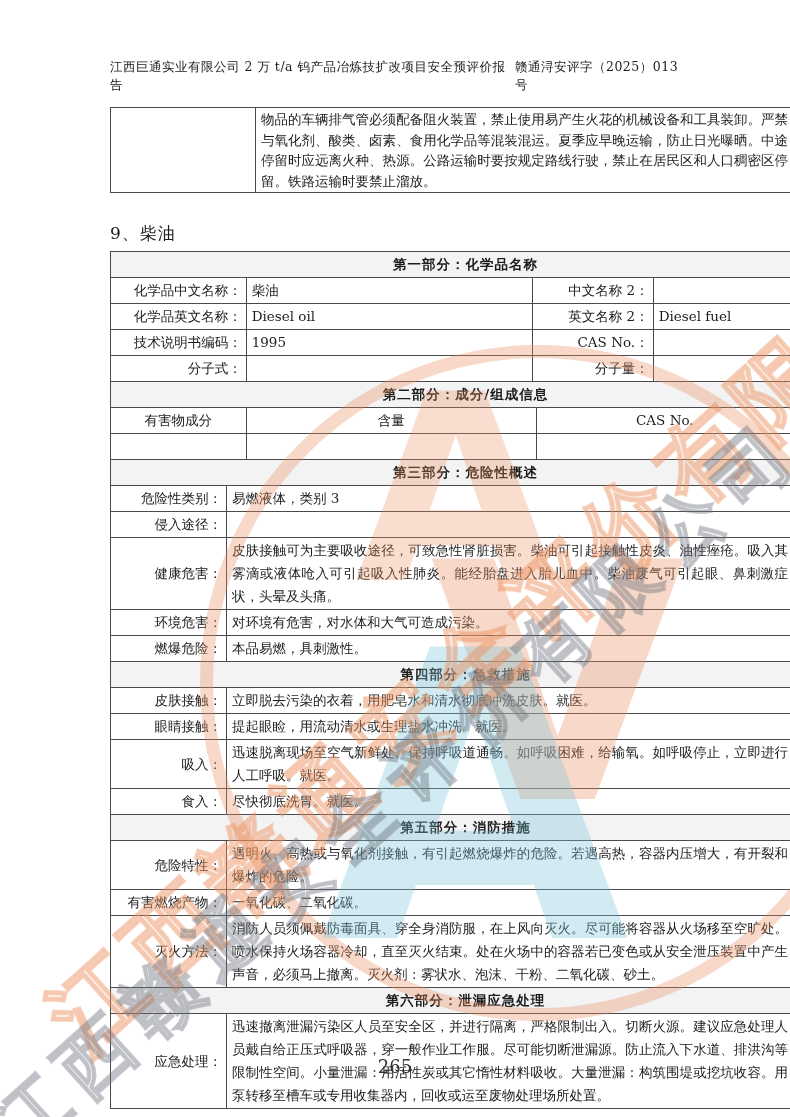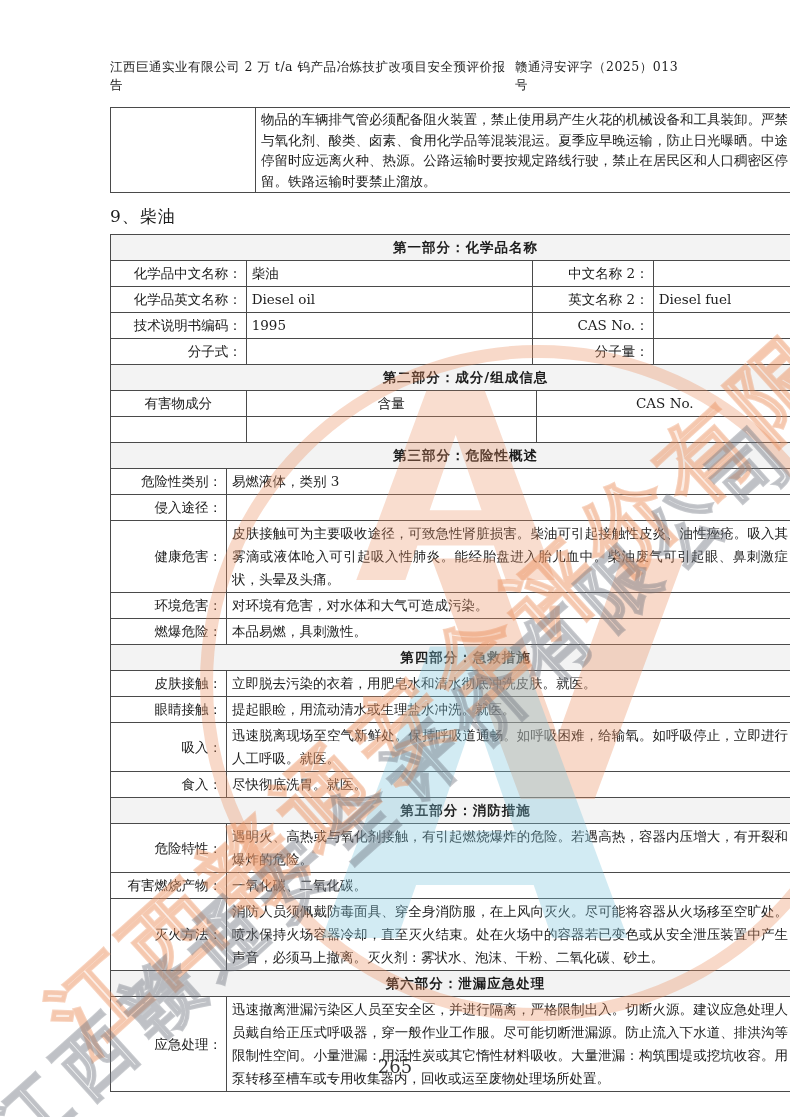--- a/index.html
+++ b/index.html
@@ -16,21 +16,21 @@
   .header .hr { letter-spacing:0.5px; }
 
   table { border-collapse:collapse; width:684px; table-layout:fixed; }
   td, th { border:1px solid #4a4a4a; font-size:13.5px; line-height:23px; padding:1px 5px; font-weight:normal; vertical-align:middle; word-break:break-all; }
   td { height:23px; }
 
   .frag td { line-height:20.5px; }
   .frag .fl { width:145px; }
   .frag .fv { text-align:justify; }
 
-  .sec-title-9 { font-size:17px; line-height:24px; margin:11px 0 7px 0; letter-spacing:1px; }
+  .sec-title-9 { font-size:17px; line-height:24px; margin:28px 0 7px 0; letter-spacing:1px; }
 
   .msds { margin-top:-1px; }
   .part-hdr { text-align:center; font-weight:bold; background:#f3f3f3; letter-spacing:1px;padding-left:32px; }
   .lbl { text-align:right; padding-right:4px; }
   .val { text-align:justify; }
   .ctr { text-align:center; }
 
   .pageno { position:absolute; left:0; right:0; top:1056px; text-align:center; font-size:18px; color:#333; z-index:1; }
 
   

